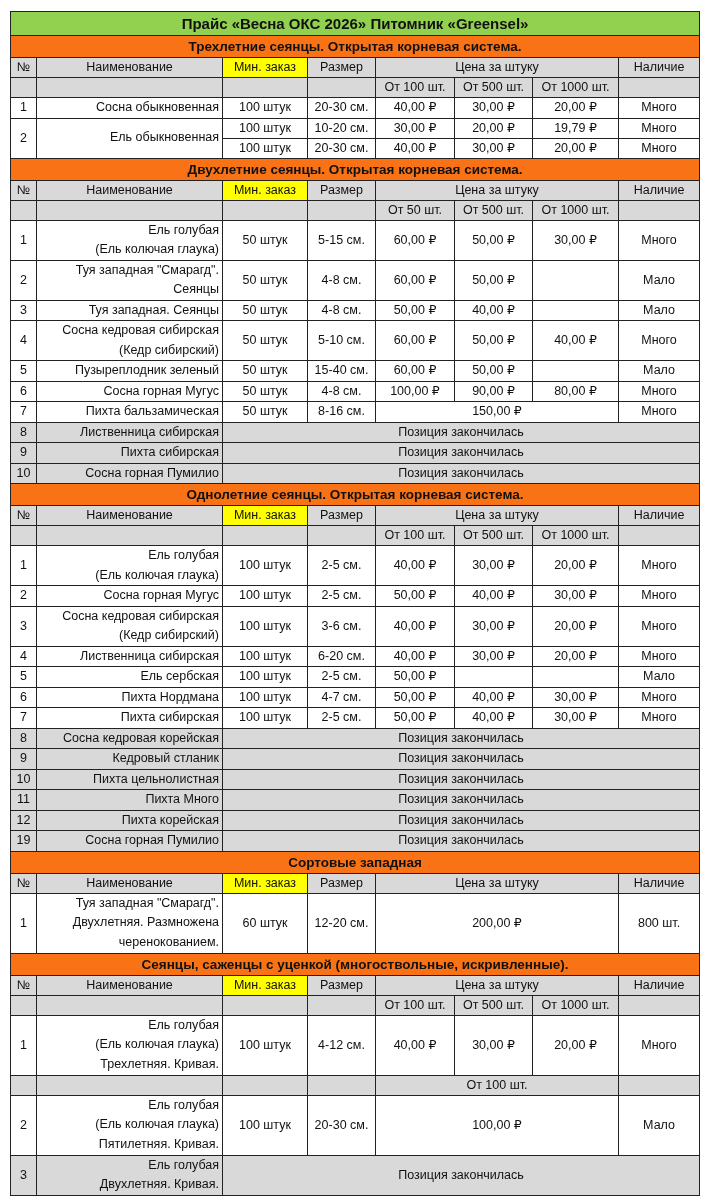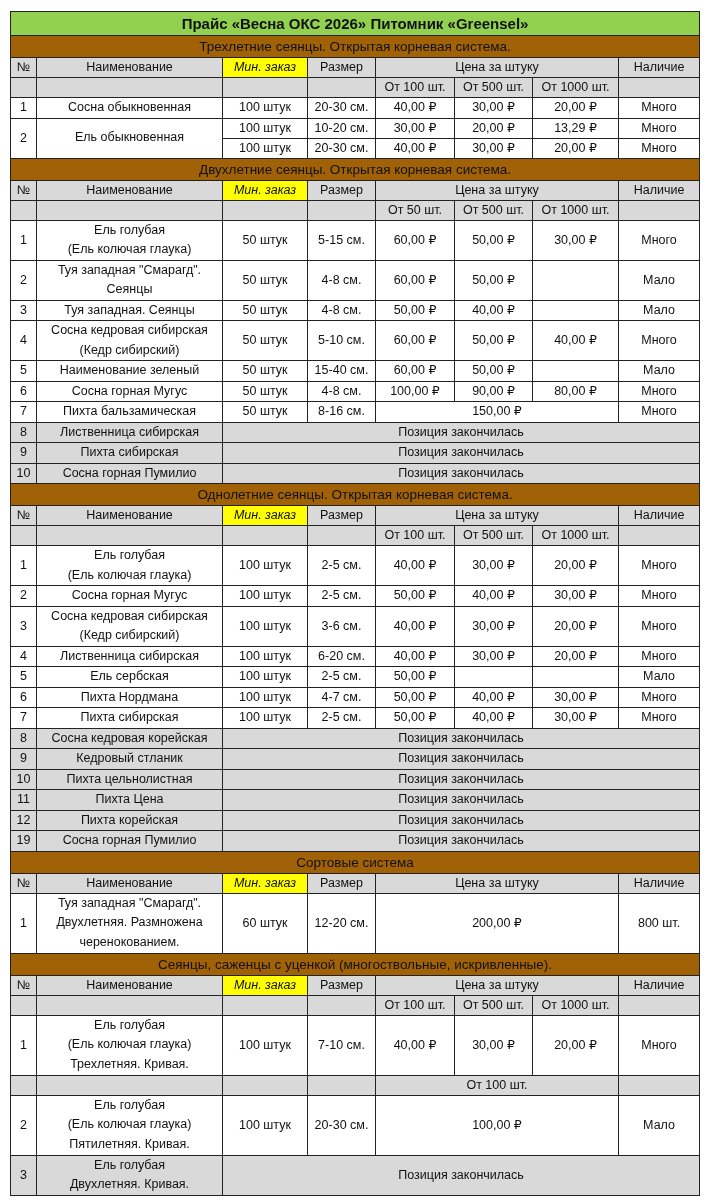--- a/index.html
+++ b/index.html
@@ -7,25 +7,25 @@
          font-family: "Liberation Sans", "DejaVu Sans", sans-serif; color: #111; }
   table.price {
     position: absolute; left: 10px; top: 11px;
     width: 689px; border-collapse: collapse; table-layout: fixed;
     font-size: 12.5px;
   }
   table.price td {
     border: 1px solid #222; padding: 0 3px; height: 19px; line-height: 19px;
     text-align: center; white-space: nowrap; overflow: hidden;
   }
-  table.price td.left { text-align: center; white-space: normal; line-height: 19.5px; }
+  table.price td.left { text-align: right; white-space: normal; line-height: 19.5px; }
   tr.title td { background: #92D050; font-weight: bold; font-size: 15px; height: 23px; line-height: 23px; }
-  tr.section td { background: #a16207; font-weight: normal; font-size: 13.5px; height: 21px; line-height: 21px; }
+  tr.section td { background: #f97316; font-weight: bold; font-size: 13.5px; height: 21px; line-height: 21px; }
   tr.colhdr td, tr.subhdr td { background: #D9D9D9; }
-  td.yellow { background: #FFFF00 !important; font-style: italic; }
+  td.yellow { background: #FFFF00 !important; }
   tr.soldout td { background: #D9D9D9; }
   tr.data td { background: #ffffff; }
   tr.h2 td { height: 39px; }
   tr.h3 td { height: 59px; }
 </style>
 </head>
 <body>
 
 <table class="price">
   <colgroup>
@@ -73,21 +73,21 @@
         <td>20,00 ₽</td>
         <td>Много</td>
       </tr>
       <tr class="data">
         <td rowspan="2">2</td>
         <td class="left" rowspan="2">Ель обыкновенная</td>
         <td>100 штук</td>
         <td>10-20 см.</td>
         <td>30,00 ₽</td>
         <td>20,00 ₽</td>
-        <td>13,29 ₽</td>
+        <td>19,79 ₽</td>
         <td>Много</td>
       </tr>
       <tr class="data">
         <td>100 штук</td>
         <td>20-30 см.</td>
         <td>40,00 ₽</td>
         <td>30,00 ₽</td>
         <td>20,00 ₽</td>
         <td>Много</td>
       </tr>
@@ -147,21 +147,21 @@
         <td class="left">Сосна кедровая сибирская<br>(Кедр сибирский)</td>
         <td>50 штук</td>
         <td>5-10 см.</td>
         <td>60,00 ₽</td>
         <td>50,00 ₽</td>
         <td>40,00 ₽</td>
         <td>Много</td>
       </tr>
       <tr class="data">
         <td>5</td>
-        <td class="left">Наименование зеленый</td>
+        <td class="left">Пузыреплодник зеленый</td>
         <td>50 штук</td>
         <td>15-40 см.</td>
         <td>60,00 ₽</td>
         <td>50,00 ₽</td>
         <td></td>
         <td>Мало</td>
       </tr>
       <tr class="data">
         <td>6</td>
         <td class="left">Сосна горная Мугус</td>
@@ -296,35 +296,35 @@
         <td class="left">Кедровый стланик</td>
         <td colspan="6">Позиция закончилась</td>
       </tr>
       <tr class="soldout">
         <td>10</td>
         <td class="left">Пихта цельнолистная</td>
         <td colspan="6">Позиция закончилась</td>
       </tr>
       <tr class="soldout">
         <td>11</td>
-        <td class="left">Пихта Цена</td>
+        <td class="left">Пихта Много</td>
         <td colspan="6">Позиция закончилась</td>
       </tr>
       <tr class="soldout">
         <td>12</td>
         <td class="left">Пихта корейская</td>
         <td colspan="6">Позиция закончилась</td>
       </tr>
       <tr class="soldout">
         <td>19</td>
         <td class="left">Сосна горная Пумилио</td>
         <td colspan="6">Позиция закончилась</td>
       </tr>
       <tr class="section">
-        <td colspan="8">Сортовые система</td>
+        <td colspan="8">Сортовые западная</td>
       </tr>
       <tr class="colhdr">
         <td>№</td>
         <td>Наименование</td>
         <td class="yellow">Мин. заказ</td>
         <td>Размер</td>
         <td colspan="3">Цена за штуку</td>
         <td>Наличие</td>
       </tr>
       <tr class="data h3">
@@ -353,21 +353,21 @@
         <td></td>
         <td>От 100 шт.</td>
         <td>От 500 шт.</td>
         <td>От 1000 шт.</td>
         <td></td>
       </tr>
       <tr class="data h3">
         <td>1</td>
         <td class="left">Ель голубая<br>(Ель колючая глаука)<br>Трехлетняя. Кривая.</td>
         <td>100 штук</td>
-        <td>7-10 см.</td>
+        <td>4-12 см.</td>
         <td>40,00 ₽</td>
         <td>30,00 ₽</td>
         <td>20,00 ₽</td>
         <td>Много</td>
       </tr>
       <tr class="subhdr">
         <td></td>
         <td></td>
         <td></td>
         <td></td>

